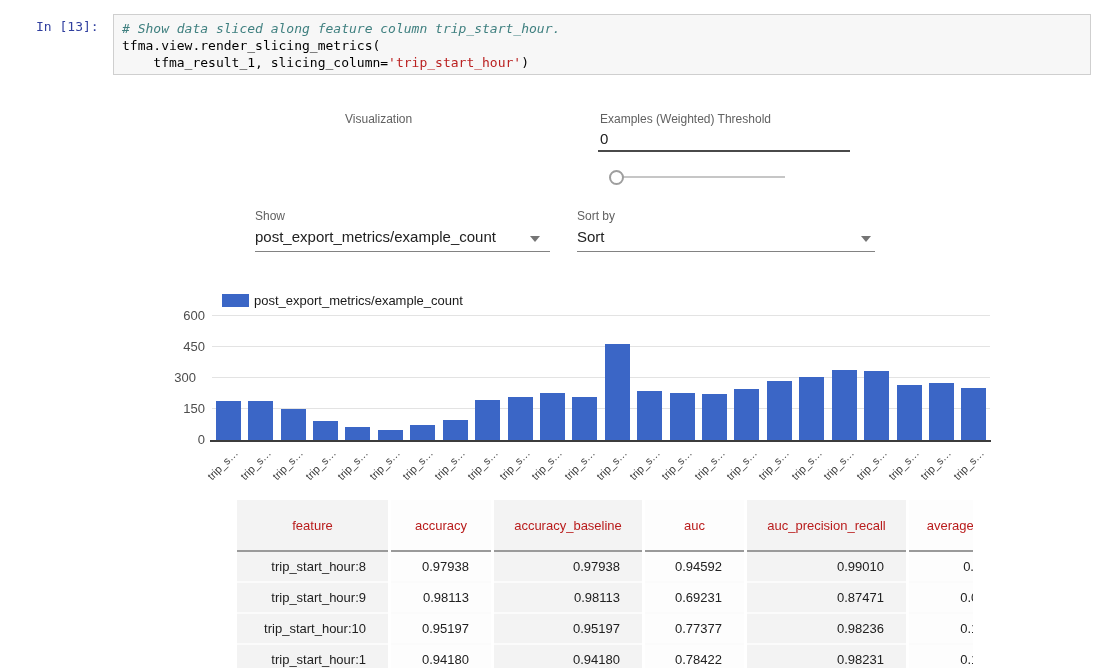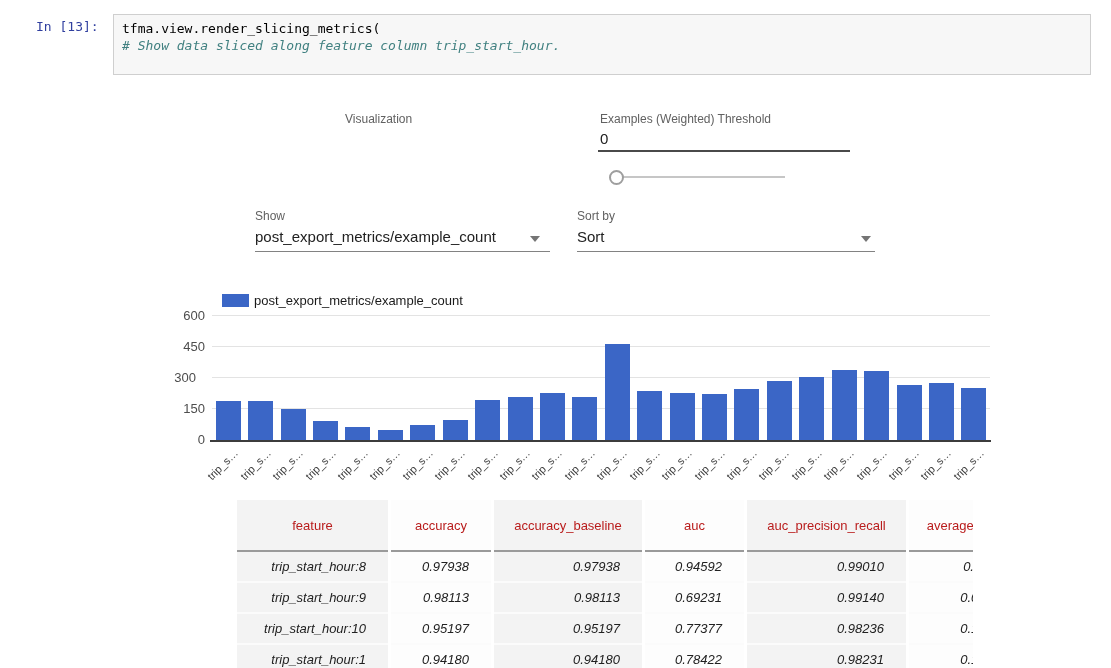--- a/index.html
+++ b/index.html
@@ -39,36 +39,37 @@
   .bar{position:absolute;bottom:0;width:25px;}
   .xlabel{position:absolute;top:129px;width:48px;text-align:right;font-size:11px;color:#3d3d3d;
           white-space:nowrap;transform:rotate(-45deg);transform-origin:100% 50%;}
 
   
   #table-clip{position:absolute;left:237px;top:500px;width:736px;height:168px;overflow:hidden;}
   table.metrics{border-collapse:collapse;table-layout:fixed;width:758px;font-size:13px;}
   table.metrics th{height:48px;font-weight:400;color:#b91c1c;text-align:center;
                    border-right:3px solid #fff;border-bottom:2px solid #9a9a9a;}
   table.metrics td{height:27px;color:#212121;text-align:right;padding-right:22px;
-                   border-right:3px solid #fff;border-bottom:2px solid #fbfbfb;font-style:italic;}
+                   border-right:3px solid #fff;border-bottom:2px solid #fbfbfb;}
   table.metrics .c0{width:149px;} table.metrics .c1{width:98px;}
   table.metrics .c2{width:146px;} table.metrics .c3{width:97px;}
   table.metrics .c4{width:157px;} table.metrics .c5{width:111px;}
   table.metrics .odd{background:#f3f3f3;}
   table.metrics .even{background:#fdfdfd;}
 </style>
 </head>
 <body>
 
 <div id="page">
 
   <div class="prompt">In [13]:</div>
   <div class="code-cell">
+    <div class="code-line tok-comment"># Show data sliced along feature column trip_start_hour.</div>
     <div class="code-line">tfma.view.render_slicing_metrics(</div>
-    <div class="code-line tok-comment"># Show data sliced along feature column trip_start_hour.</div>
+    <div class="code-line"><span>    tfma_result_1, slicing_column=</span><span class="tok-str">'trip_start_hour'</span><span>)</span></div>
   </div>
 
   <div class="ctl-label" style="left:345px;top:112px;">Visualization</div>
 
   <div class="ctl-label" style="left:600px;top:112px;">Examples (Weighted) Threshold</div>
   <div class="ctl-value" style="left:600px;top:130px;">0</div>
   <div class="threshold-line" style="left:598px;top:150px;width:252px;"></div>
   <div class="slider-track" style="left:612px;top:176px;width:173px;"></div>
   <div class="slider-handle" style="left:609px;top:170px;"></div>
 
@@ -167,21 +168,21 @@
             <td class="c2 odd">0.97938</td>
             <td class="c3 even">0.94592</td>
             <td class="c4 odd">0.99010</td>
             <td class="c5 even">0.1111</td>
           </tr>
           <tr>
             <td class="c0 odd">trip_start_hour:9</td>
             <td class="c1 even">0.98113</td>
             <td class="c2 odd">0.98113</td>
             <td class="c3 even">0.69231</td>
-            <td class="c4 odd">0.99140</td>
+            <td class="c4 odd">0.87471</td>
             <td class="c5 even">0.0892</td>
           </tr>
           <tr>
             <td class="c0 odd">trip_start_hour:10</td>
             <td class="c1 even">0.95197</td>
             <td class="c2 odd">0.95197</td>
             <td class="c3 even">0.77377</td>
             <td class="c4 odd">0.98236</td>
             <td class="c5 even">0.1541</td>
           </tr>

